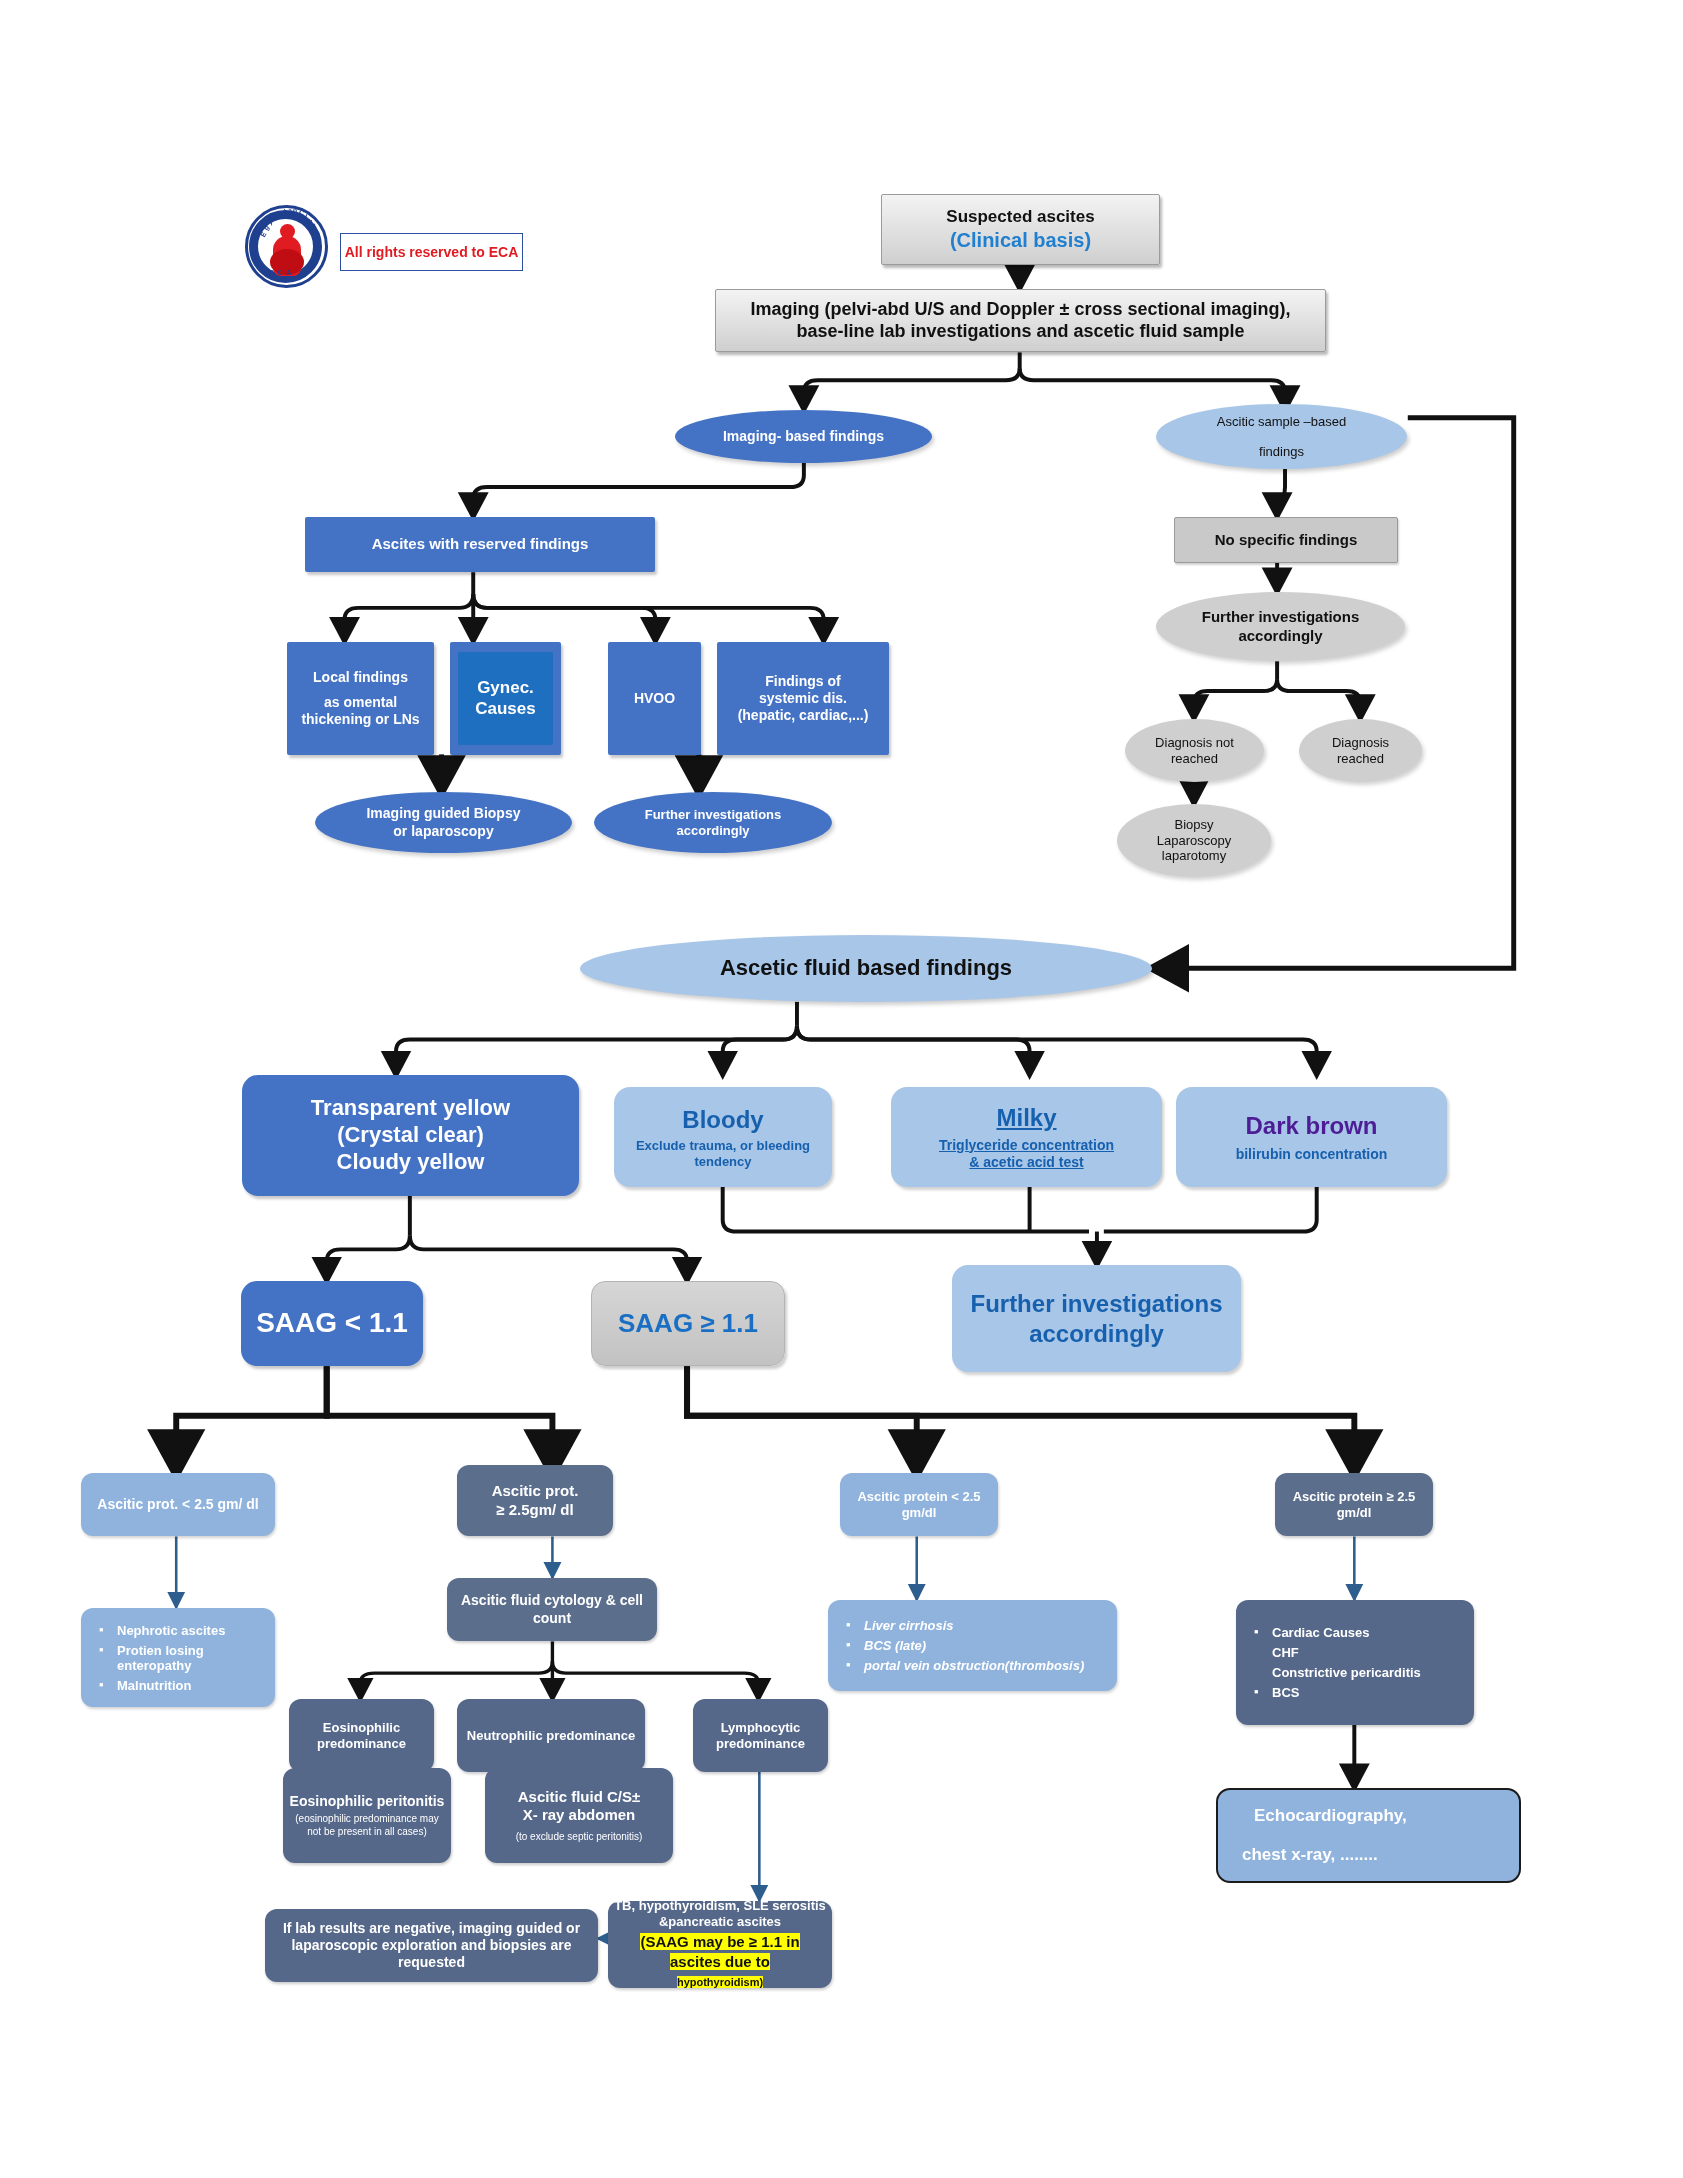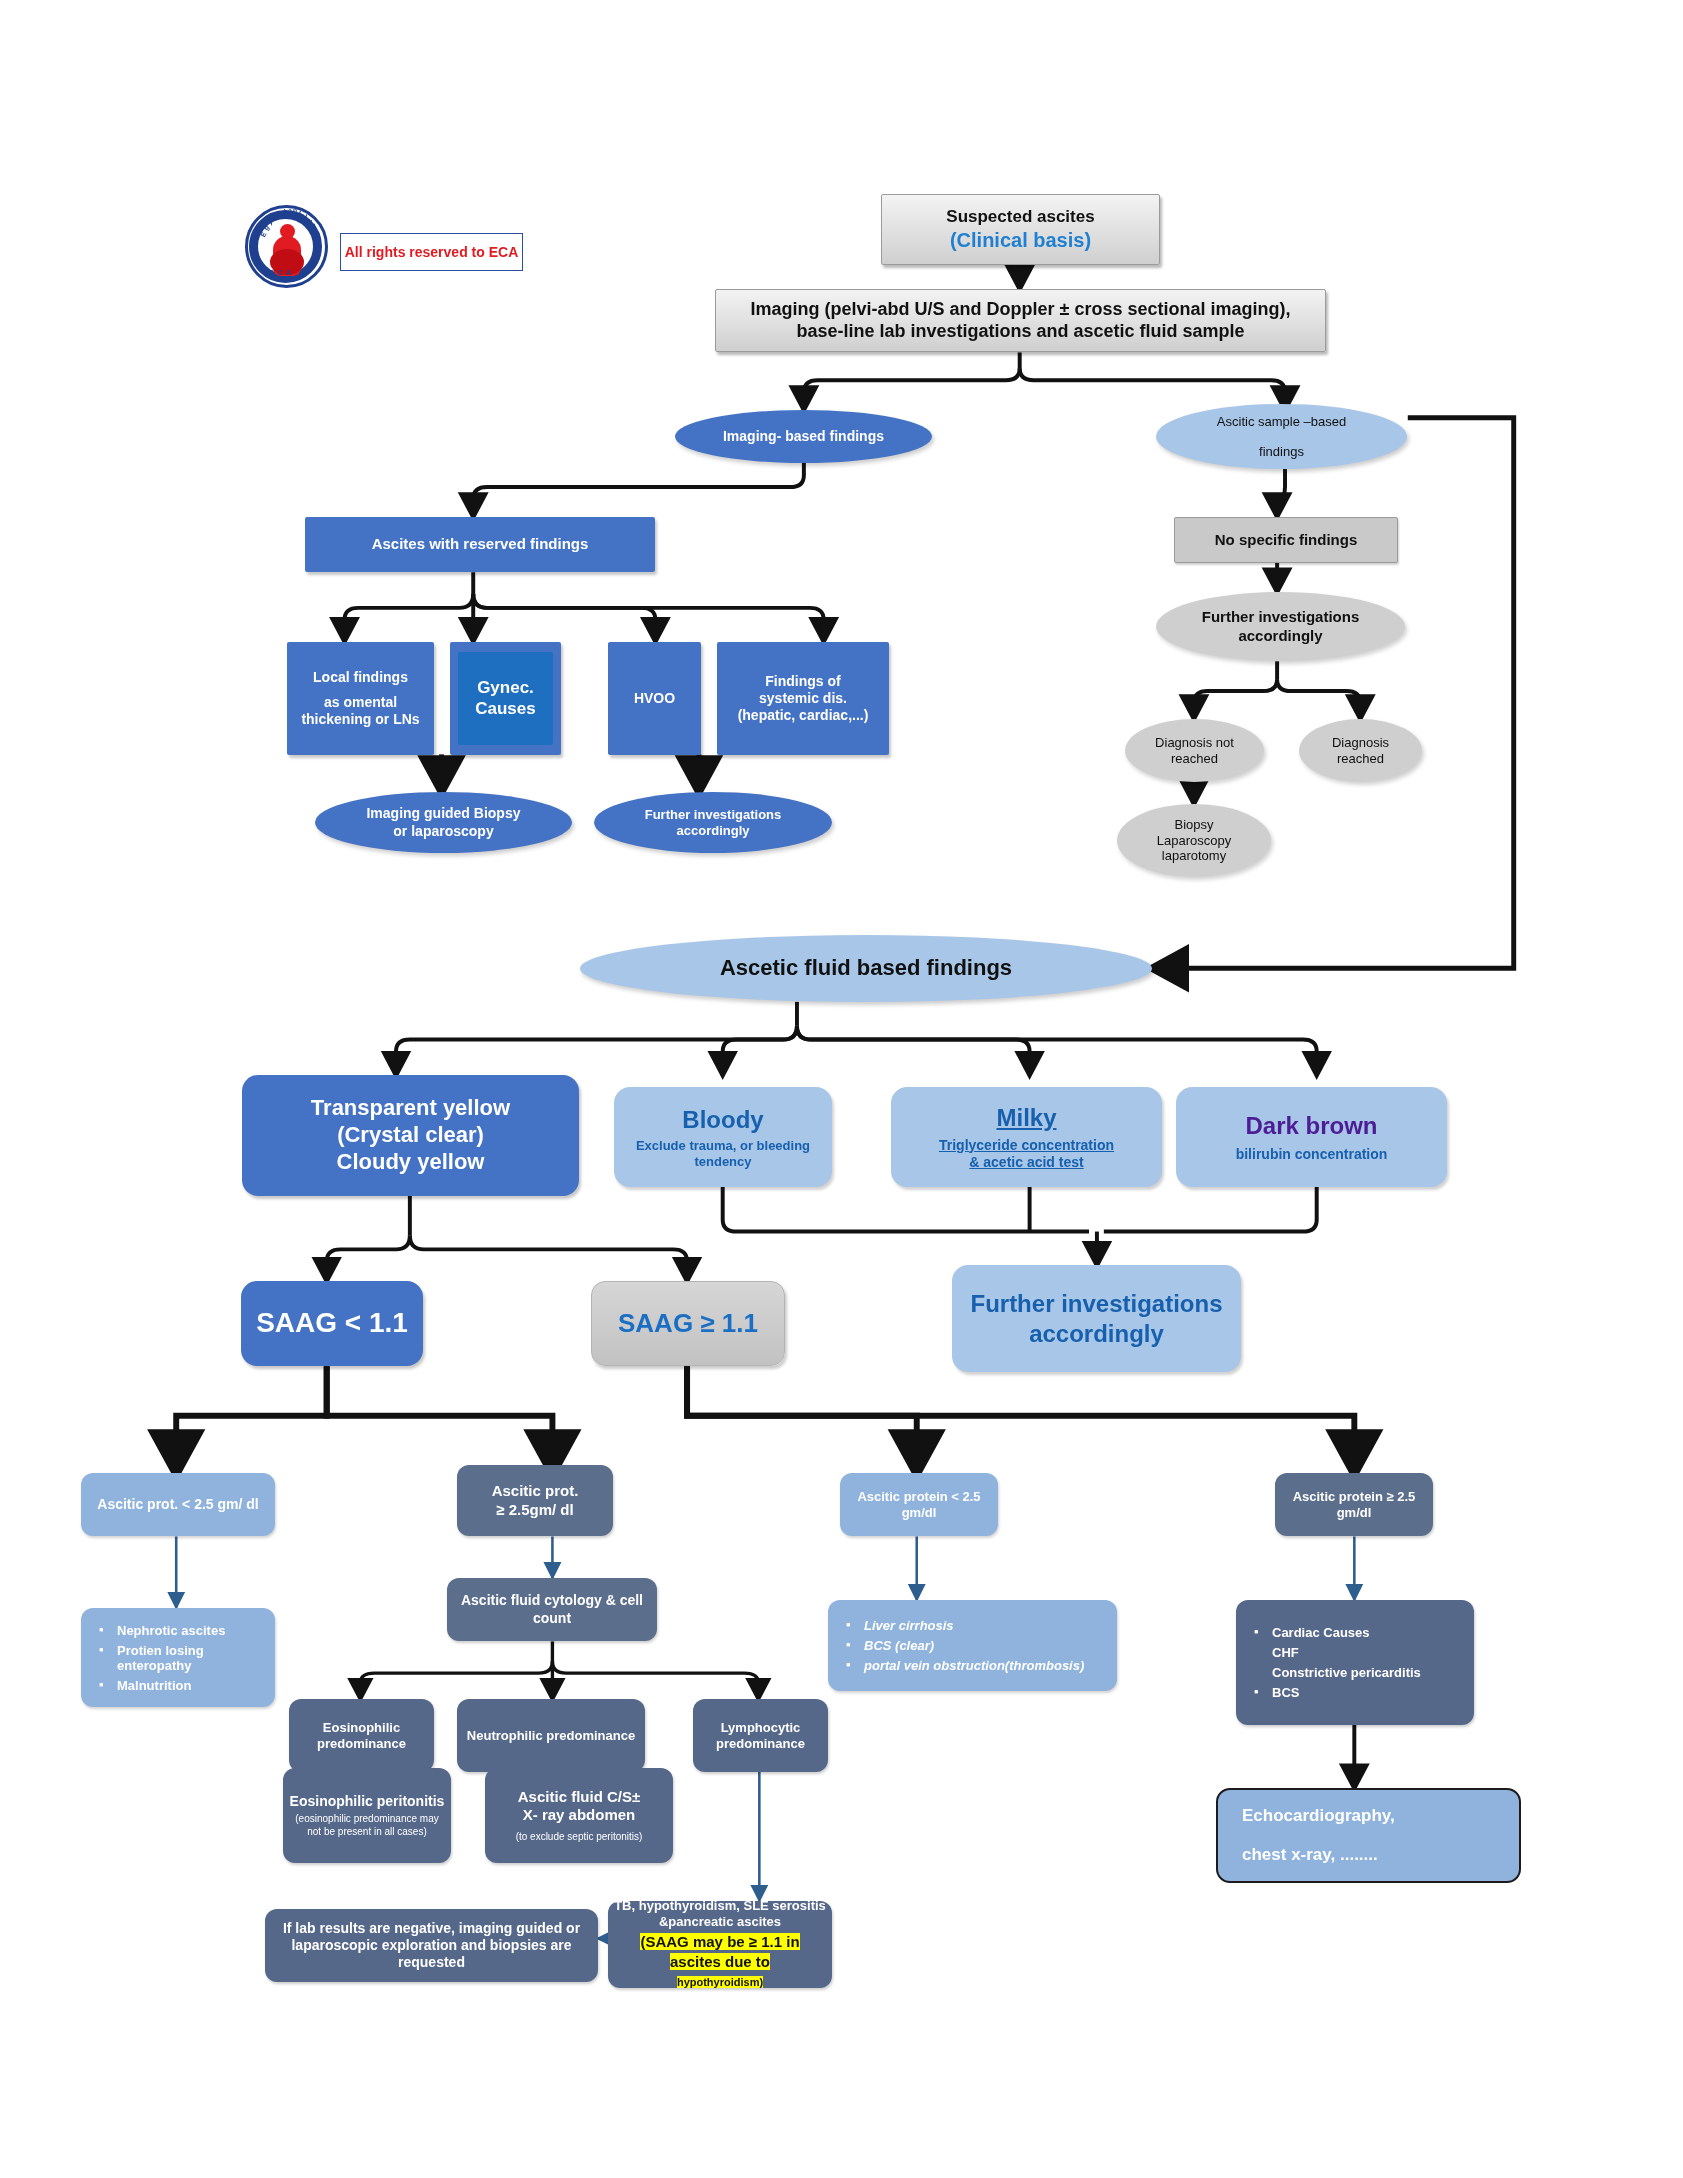--- a/index.html
+++ b/index.html
@@ -395,33 +395,33 @@
   </div>
 
   <div class="node rnd slate-d" style="left:265px;top:1909px;width:333px;height:73px;">
     <div class="t b fs14">If lab results are negative,  imaging guided or</div>
     <div class="t b fs14">laparoscopic exploration and biopsies are requested</div>
   </div>
 
   <div class="node rnd blue-mid" style="left:828px;top:1600px;width:289px;height:91px;justify-content:center;font-style:italic;">
     <div class="bullets">
       <span class="li b fs13">Liver cirrhosis</span>
-      <span class="li b fs13">BCS (clear)</span>
+      <span class="li b fs13">BCS (late)</span>
       <span class="li b fs13"> portal vein obstruction(thrombosis)</span>
     </div>
   </div>
 
   <div class="node rnd slate-d" style="left:1236px;top:1600px;width:238px;height:125px;justify-content:center;">
     <div class="bullets">
       <span class="li b fs13">Cardiac Causes</span>
       <span class="sub b fs13">CHF</span>
       <span class="sub b fs13">Constrictive pericarditis</span>
       <span class="li b fs13">BCS</span>
     </div>
   </div>
 
   <div class="node echo" style="left:1216px;top:1788px;width:305px;height:95px;align-items:flex-start;justify-content:center;">
-    <div class="t b fs17" style="text-align:right;padding-left:24px;">Echocardiography,</div>
+    <div class="t b fs17" style="text-align:right;padding-left:36px;">Echocardiography,</div>
     <div class="t b fs17" style="text-align:left;padding-left:24px;margin-top:18px;">chest x-ray, ........</div>
   </div>
 
 </div>
 
 
 </body></html>

